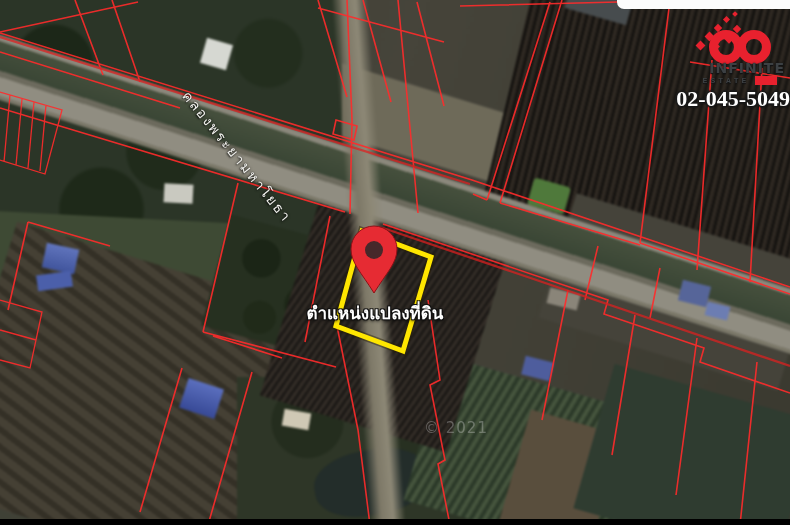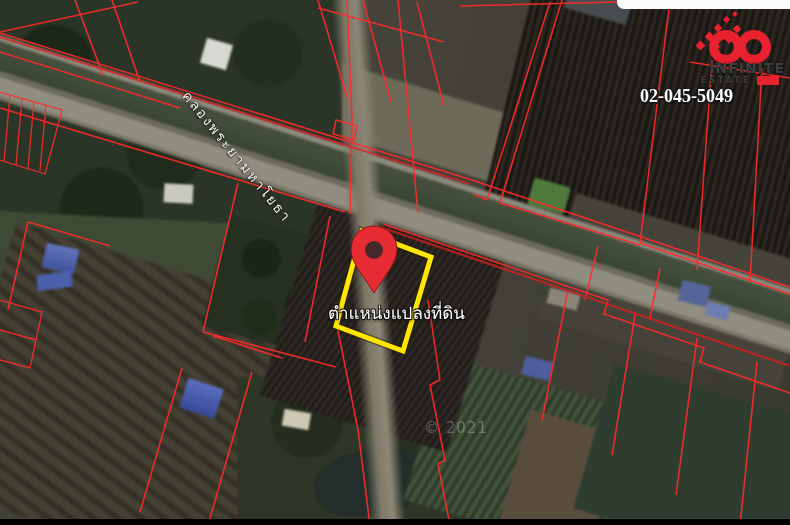--- a/index.html
+++ b/index.html
@@ -60,39 +60,39 @@
   .b9{left:556px;top:299px;width:31px;height:16px;transform:rotate(14deg);background:#8a8578;}
   .b10{left:191px;top:391px;width:37px;height:31px;transform:rotate(18deg);background:linear-gradient(#5a6fc2,#36499a);}
   .b11{left:291px;top:419px;width:27px;height:17px;transform:rotate(10deg);background:#cfc8b4;}
 
   
   .overlay-svg{position:absolute;left:0;top:0;width:790px;height:525px;}
 
   .canal-label{left:194px;top:86px;transform:rotate(51deg);transform-origin:0 0;
     font-size:14px;letter-spacing:2px;color:#f2f2ee;white-space:nowrap;
     text-shadow:0 1px 2px rgba(0,0,0,.85),0 0 3px rgba(0,0,0,.6);}
-  .pin-caption{left:285px;top:299px;width:180px;text-align:right;font-size:17px;font-weight:normal;color:#fff;
+  .pin-caption{left:285px;top:299px;width:180px;text-align:center;font-size:17px;font-weight:bold;color:#fff;
     text-shadow:-1px -1px 0 #111,1px -1px 0 #111,-1px 1px 0 #111,1px 1px 0 #111,0 2px 3px rgba(0,0,0,.8);}
   .copyright{left:424px;top:419px;font-size:15px;color:rgba(225,225,225,.32);letter-spacing:1px;}
 
   .white-strip{left:617px;top:0;width:173px;height:9px;background:#fcfcfc;border-radius:0 0 0 7px;}
   .bottom-bar{left:0;top:519px;width:790px;height:6px;background:#000;}
 
   
   .brand{left:640px;top:8px;width:150px;height:110px;}
   .brand .px{position:absolute;background:#e8212e;transform:rotate(45deg);}
   .inf{position:absolute;left:58px;top:16px;}
   .brand-title{position:absolute;left:55px;top:52px;width:90px;text-align:right;
     font-size:14px;font-weight:bold;letter-spacing:1px;color:#3c4043;
     text-shadow:0 1px 1px #101214,0 0 2px #101214;}
-  .brand-sub{position:absolute;left:55px;top:68px;width:90px;display:flex;align-items:center;justify-content:center;gap:6px;}
+  .brand-sub{position:absolute;left:55px;top:68px;width:90px;display:flex;align-items:center;justify-content:center;gap:6px;font-family:Liberation Mono, monospace;}
   .brand-sub .est{font-size:8px;font-weight:bold;letter-spacing:3px;color:#3c4043;text-shadow:0 1px 1px #101214;}
   .brand-sub .badge{width:22px;height:9px;background:#e8212e;}
-  .phone{position:absolute;left:0px;top:78px;width:150px;text-align:left;
-    font-family:"Liberation Serif","DejaVu Serif",serif;font-weight:bold;font-size:18px;color:#fff;
+  .phone{position:absolute;left:0px;top:78px;width:150px;text-align:right;
+    font-family:"Liberation Serif","DejaVu Serif",serif;font-weight:bold;font-size:22px;color:#fff;
     text-shadow:-2px 0 1px #1a1a1a,2px 0 1px #1a1a1a,0 -2px 1px #1a1a1a,0 2px 1px #1a1a1a,1px 1px 2px #000;}
 </style>
 </head>
 <body>
 
 <div class="screen">
 
   <div class="terrain">
     <div class="t-base"></div>
     <div class="t-topdirt"></div>

